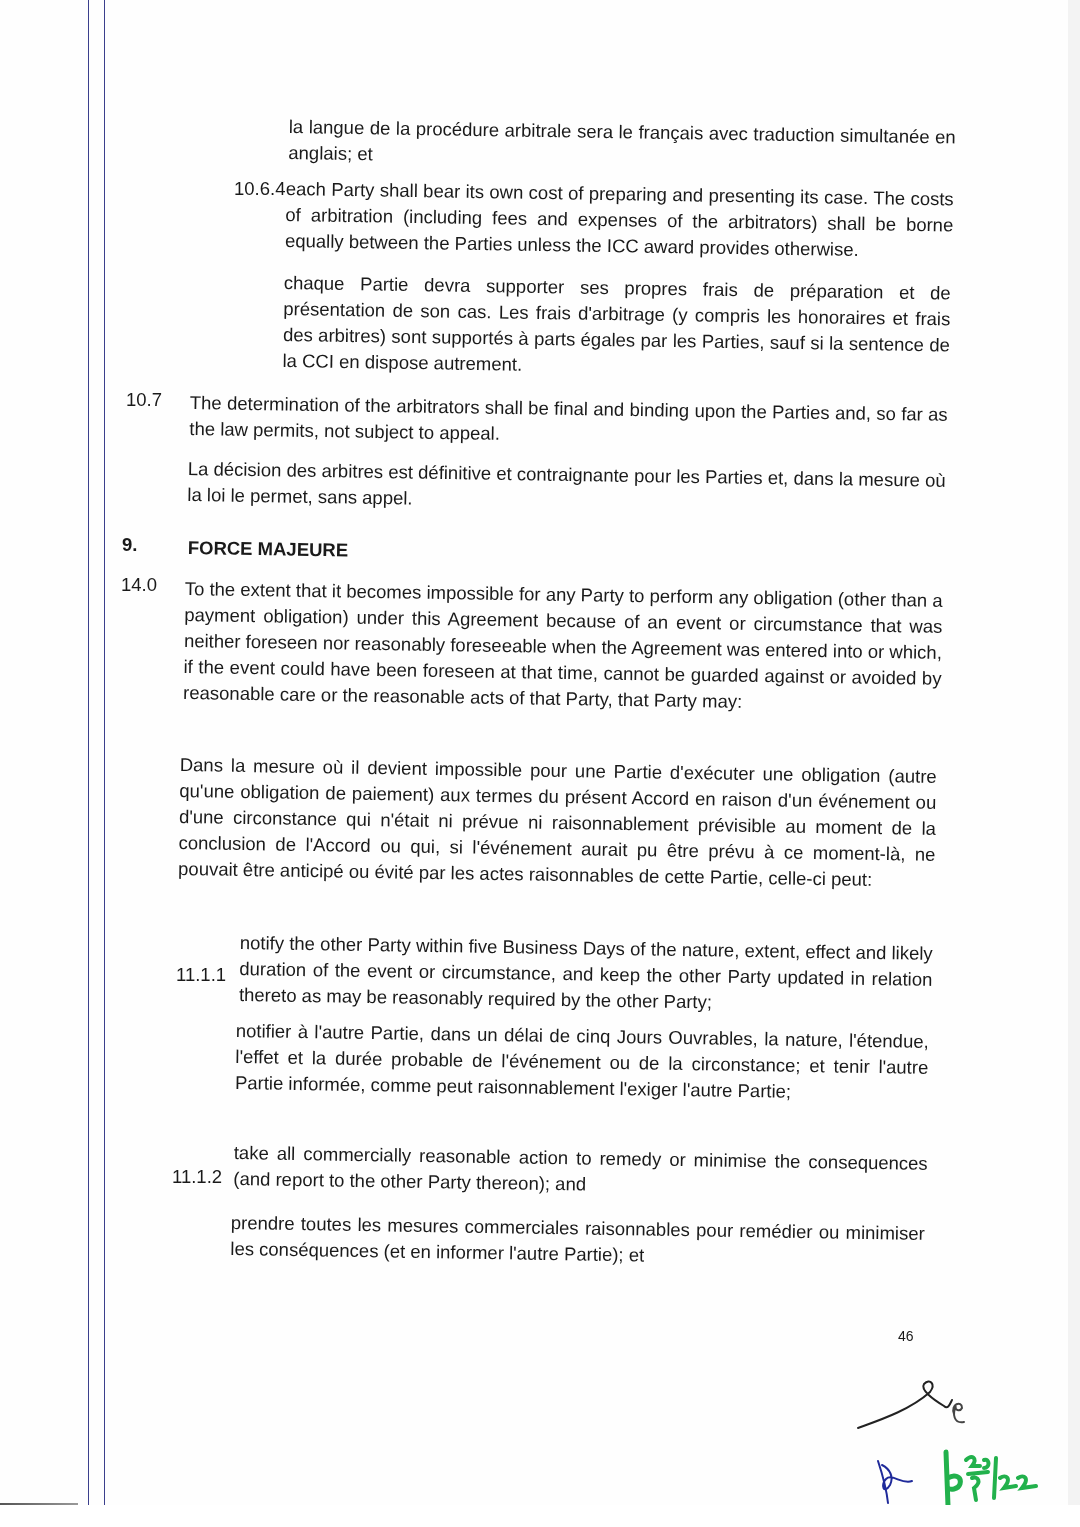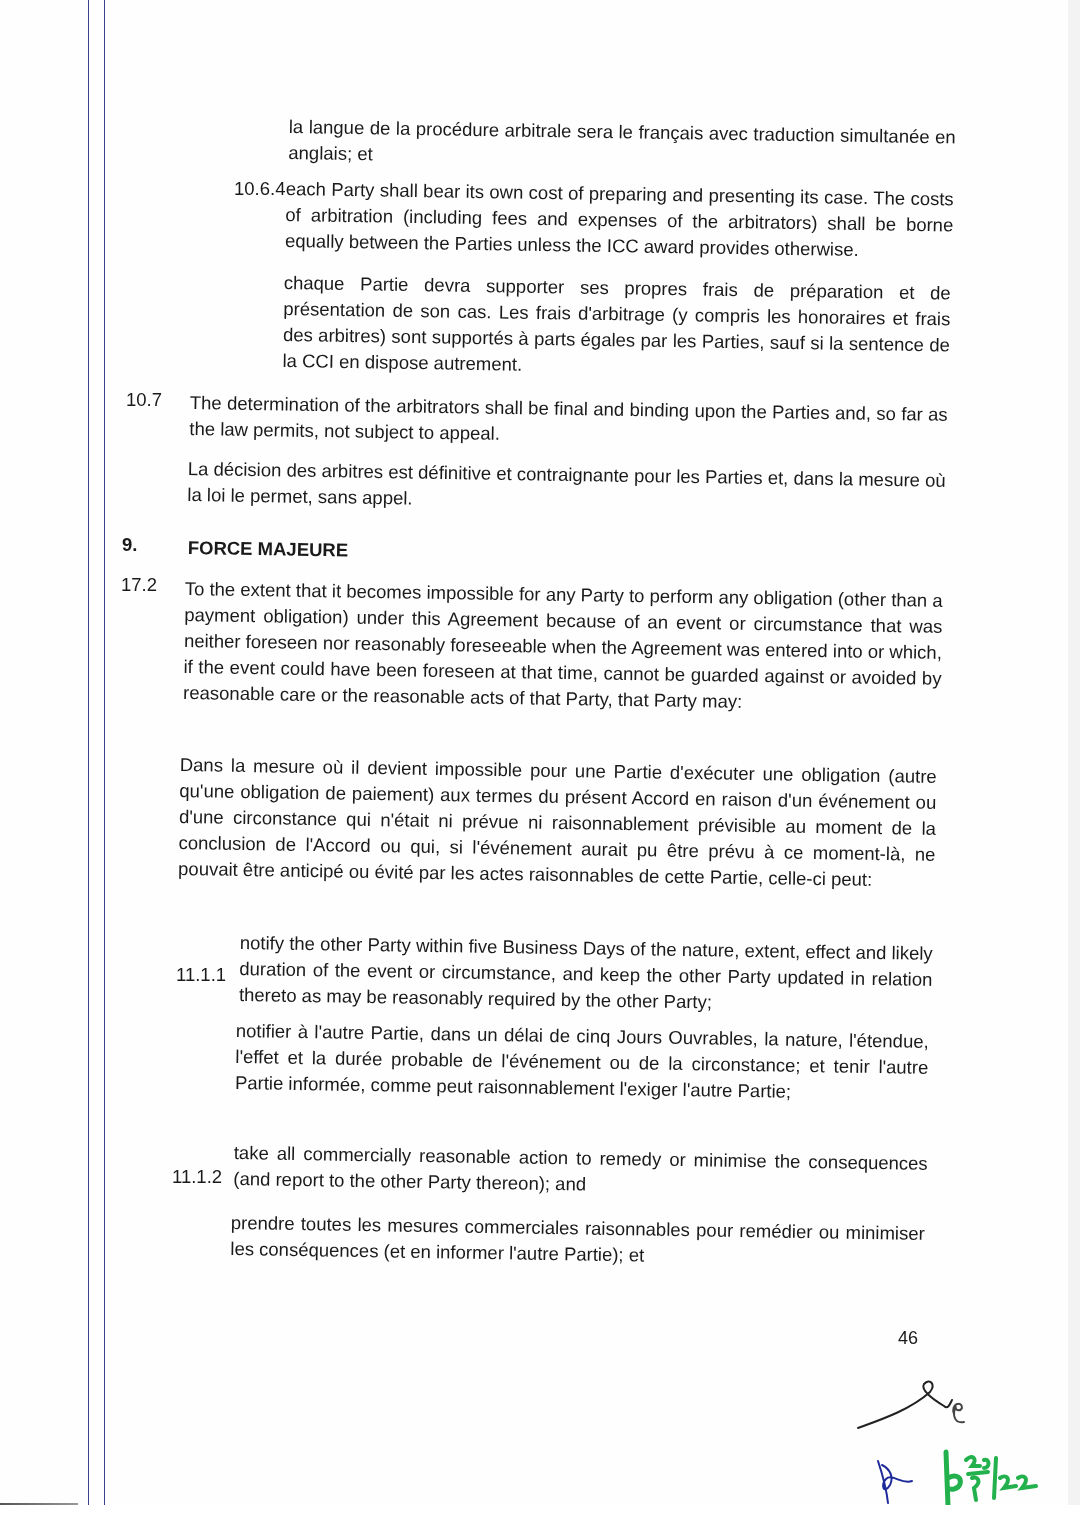--- a/index.html
+++ b/index.html
@@ -27,21 +27,21 @@
     .bottom-mark {
       position: absolute; left: 0; top: 1503px; width: 78px; height: 2px;
       background: linear-gradient(to right, #555, #999);
     }
     .txt {
       position: absolute; font-size: 18.5px; line-height: 26px;
       text-align: justify; transform-origin: left top;
     }
     .num { position: absolute; font-size: 18.5px; line-height: 26px; }
     .bold { font-weight: bold; }
-    .pagenum { position: absolute; left: 898px; top: 1328px; font-size: 18px; }
+    .pagenum { position: absolute; left: 898px; top: 1328px; font-size: 14px; }
     .sig { position: absolute; }
   </style>
 </head>
 <body>
 
 <div class="page">
   <div class="margin-line ml1"></div>
   <div class="margin-line ml2"></div>
   <div class="bottom-mark"></div>
 
@@ -51,21 +51,21 @@
   <div class="txt" style="left:286px; top:176px; width:668px; transform:rotate(0.9deg);">each Party shall bear its own cost of preparing and presenting its case. The costs of arbitration (including fees and expenses of the arbitrators) shall be borne equally between the Parties unless the ICC award provides otherwise.</div>
   <div class="txt" style="left:284px; top:270px; width:667px; transform:rotate(0.9deg);">chaque Partie devra supporter ses propres frais de préparation et de présentation de son cas. Les frais d'arbitrage (y compris les honoraires et frais des arbitres) sont supportés à parts égales par les Parties, sauf si la sentence de la CCI en dispose autrement.</div>
 
   <div class="num" style="left:126px; top:387px;text-align:center;">10.7</div>
   <div class="txt" style="left:190px; top:390px; width:758px; transform:rotate(0.9deg);">The determination of the arbitrators shall be final and binding upon the Parties and, so far as the law permits, not subject to appeal.</div>
   <div class="txt" style="left:188px; top:456px; width:758px; transform:rotate(0.9deg);">La décision des arbitres est définitive et contraignante pour les Parties et, dans la mesure où la loi le permet, sans appel.</div>
 
   <div class="num bold" style="left:122px; top:532px;">9.</div>
   <div class="num bold" style="left:188px; top:535px; transform:rotate(0.9deg); transform-origin:left top;">FORCE MAJEURE</div>
 
-  <div class="num" style="left:121px; top:572px;">17.2</div>
+  <div class="num" style="left:121px; top:572px;">14.0</div>
   <div class="txt" style="left:185px; top:576px; width:758px; transform:rotate(0.9deg);">To the extent that it becomes impossible for any Party to perform any obligation (other than a payment obligation) under this Agreement because of an event or circumstance that was neither foreseen nor reasonably foreseeable when the Agreement was entered into or which, if the event could have been foreseen at that time, cannot be guarded against or avoided by reasonable care or the reasonable acts of that Party, that Party may:</div>
   <div class="txt" style="left:180px; top:752px; width:757px; transform:rotate(0.9deg);">Dans la mesure où il devient impossible pour une Partie d'exécuter une obligation (autre qu'une obligation de paiement) aux termes du présent Accord en raison d'un événement ou d'une circonstance qui n'était ni prévue ni raisonnablement prévisible au moment de la conclusion de l'Accord ou qui, si l'événement aurait pu être prévu à ce moment-là, ne pouvait être anticipé ou évité par les actes raisonnables de cette Partie, celle-ci peut:</div>
 
   <div class="num" style="left:176px; top:962px;">11.1.1</div>
   <div class="txt" style="left:240px; top:930px; width:693px; transform:rotate(0.9deg);">notify the other Party within five Business Days of the nature, extent, effect and likely duration of the event or circumstance, and keep the other Party updated in relation thereto as may be reasonably required by the other Party;</div>
   <div class="txt" style="left:236px; top:1018px; width:693px; transform:rotate(0.9deg);">notifier à l'autre Partie, dans un délai de cinq Jours Ouvrables, la nature, l'étendue, l'effet et la durée probable de l'événement ou de la circonstance; et tenir l'autre Partie informée, comme peut raisonnablement l'exiger l'autre Partie;</div>
 
   <div class="num" style="left:172px; top:1164px;">11.1.2</div>
   <div class="txt" style="left:234px; top:1140px; width:694px; transform:rotate(0.9deg);">take all commercially reasonable action to remedy or minimise the consequences (and report to the other Party thereon); and</div>
   <div class="txt" style="left:231px; top:1210px; width:694px; transform:rotate(0.9deg);">prendre toutes les mesures commerciales raisonnables pour remédier ou minimiser les conséquences (et en informer l'autre Partie); et</div>

